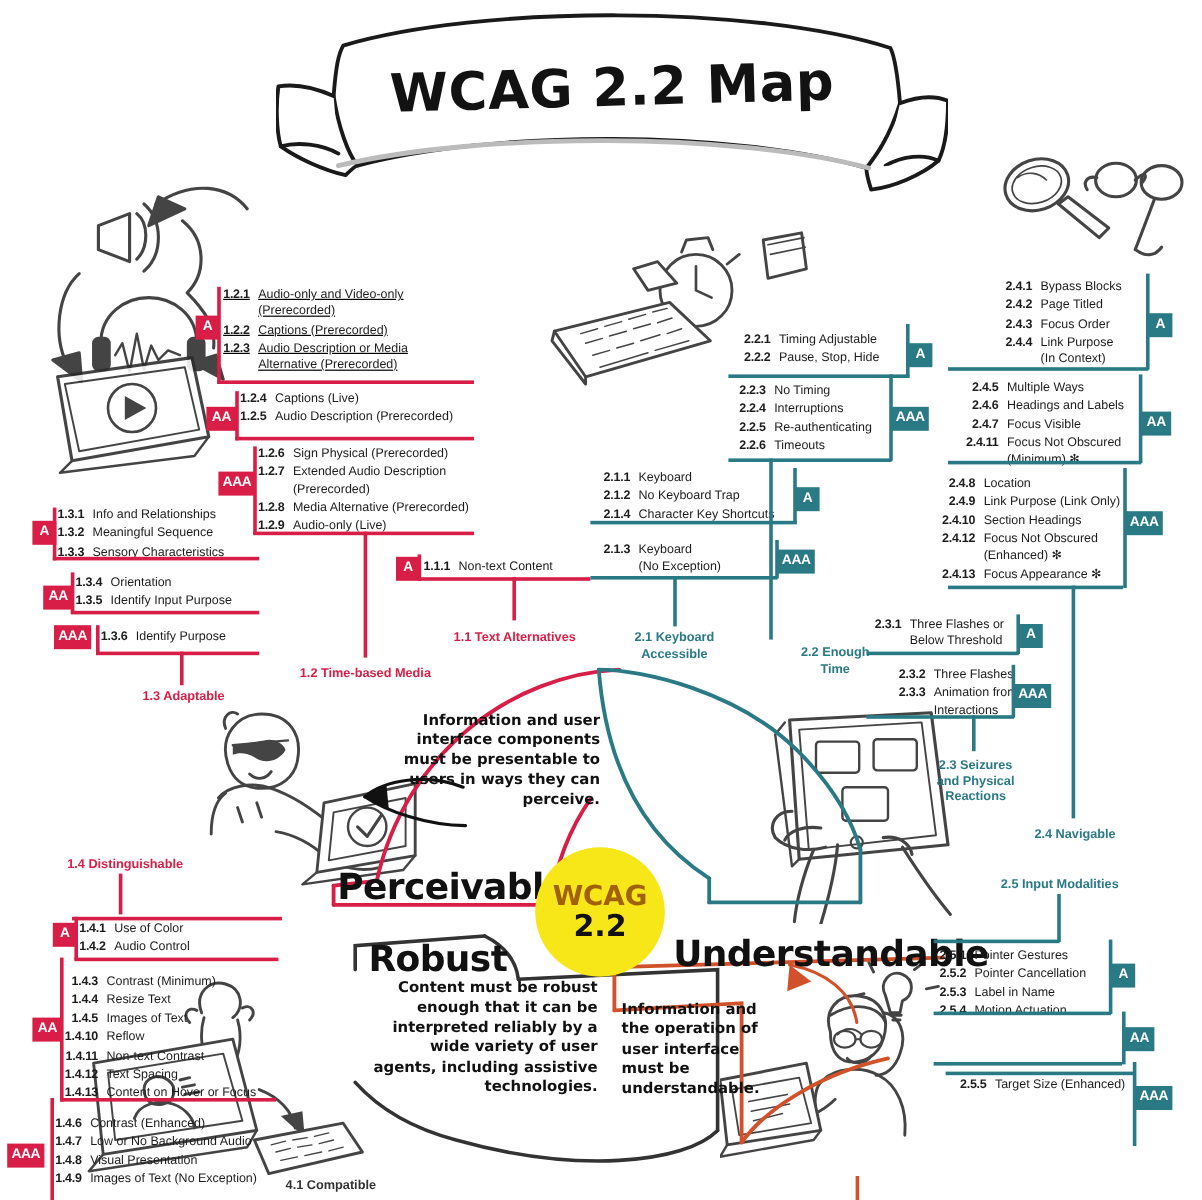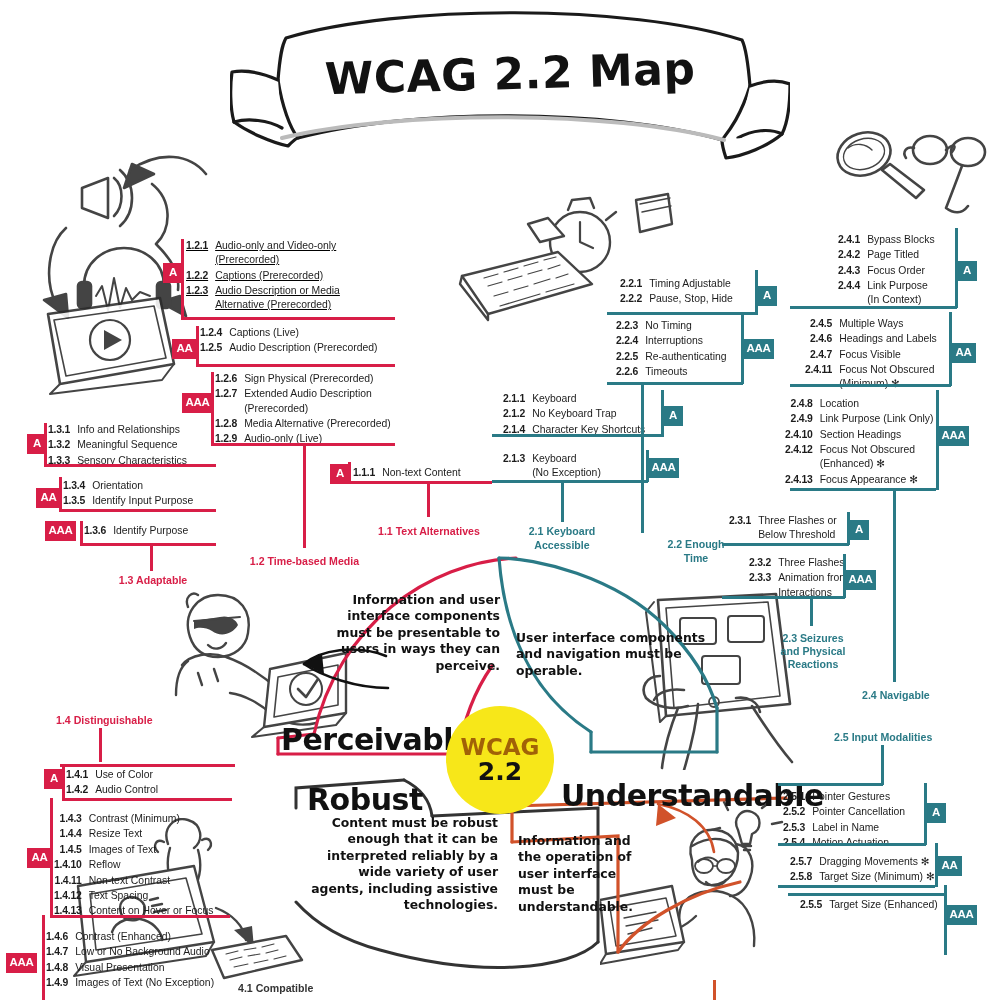--- a/index.html
+++ b/index.html
@@ -354,21 +354,20 @@
   </svg>
 
   <div id="hub" style="left:446px;top:706px;">
     <div class="h1">WCAG</div>
     <div class="h2">2.2</div>
   </div>
 
   <div class="principle" style="left:281px;top:722px;">Perceivable</div>
   <div class="pdesc" style="left:318px;top:592px;width:182px;text-align:right;">Information and user interface components must be presentable to users in ways they can perceive.</div>
 
-  <div class="pdesc" style="left:516px;top:630px;width:190px;">User interface components and navigation must be operable.</div>
 
   <div class="principle" style="left:307px;top:782px;">Robust</div>
   <div class="pdesc" style="left:302px;top:815px;width:196px;text-align:right;">Content must be robust enough that it can be interpreted reliably by a wide variety of user agents, including assistive technologies.</div>
 
   <div class="principle" style="left:561px;top:778px;">Understandable</div>
   <div class="pdesc" style="left:518px;top:833px;width:128px;">Information and the operation of user interface must be understandable.</div>
 
   <div class="scgroup" style="left:186px;top:239px;text-decoration:underline;">
     <div class="sclist">
         <div class="scrow">
@@ -782,32 +781,20 @@
         <div class="scrow">
           <div class="scnum">2.5.4</div>
           <div class="sctext">Motion Actuation</div>
         </div>
       </div>
   </div>
   <div class="badge teal w1" style="left:926px;top:803px;">A</div>
   <div class="rule teal" style="left:924px;top:783px;width:2.6px;height:62px;"></div>
   <div class="rule teal" style="left:778px;top:843px;width:148px;height:2.6px;"></div>
 
-  <div class="scgroup" style="left:790px;top:855px;">
-    <div class="sclist">
-        <div class="scrow">
-          <div class="scnum">2.5.7</div>
-          <div class="sctext">Dragging Movements ✻</div>
-        </div>
-        <div class="scrow">
-          <div class="scnum">2.5.8</div>
-          <div class="sctext">Target Size (Minimum) ✻</div>
-        </div>
-      </div>
-  </div>
   <div class="badge teal w2" style="left:937px;top:856px;">AA</div>
   <div class="rule teal" style="left:935px;top:843px;width:2.6px;height:44px;"></div>
   <div class="rule teal" style="left:778px;top:885px;width:157px;height:2.6px;"></div>
 
   <div class="scgroup" style="left:800px;top:898px;">
     <div class="sclist">
         <div class="scrow">
           <div class="scnum">2.5.5</div>
           <div class="sctext">Target Size (Enhanced)</div>
         </div>

